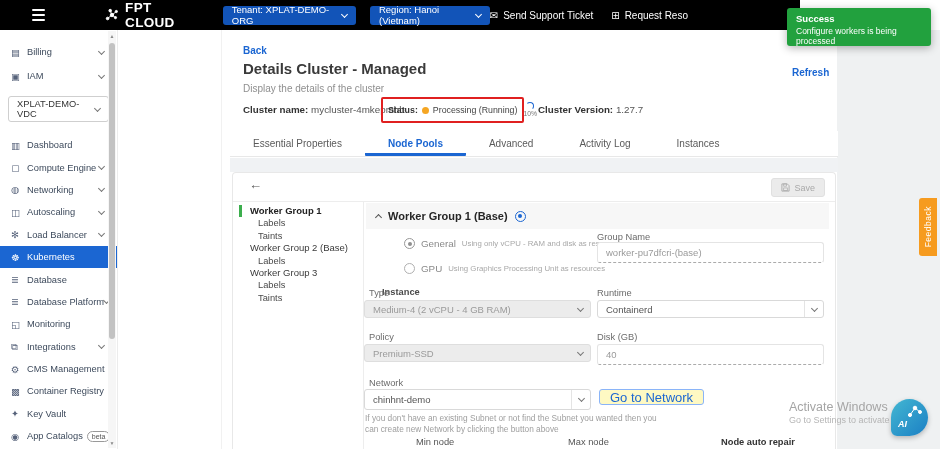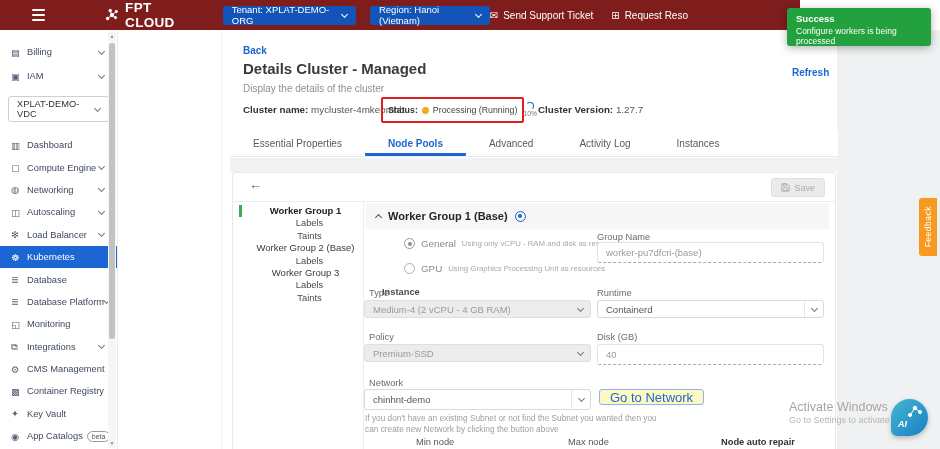--- a/index.html
+++ b/index.html
@@ -1,20 +1,20 @@
 <!DOCTYPE html>
 <html><head>
 <meta charset="utf-8">
 <style>
   * { margin:0; padding:0; box-sizing:border-box; }
   html,body { font-family:"Liberation Sans","DejaVu Sans",sans-serif; background:#fff; }
   #app { position:relative; width:940px; height:449px; overflow:hidden; background:#fff; }
 
   
-  .topbar { position:absolute; left:0; top:0; width:800px; height:30px; background:#7f1d1d; display:flex; align-items:center; z-index:40; }
+  .topbar { position:absolute; left:0; top:0; width:800px; height:30px; background:#000000; display:flex; align-items:center; z-index:40; }
   .burger { margin-left:32px; width:15px; cursor:pointer; }
   .burger i { display:block; height:2px; background:#fff; margin:3px 0; border-radius:1px; }
   .brand { display:flex; align-items:center; margin-left:60px; gap:6px; }
   .brand-text { color:#fff; font-weight:bold; font-size:13.5px; letter-spacing:.3px; }
   .chip { display:flex; align-items:center; gap:7px; background:#1254b8; color:#fff; font-size:9.5px; height:19px; padding:0 9px; border-radius:3px; cursor:pointer; }
   .chip.tenant { margin-left:28px; }
   .chip.region { margin-left:14px; }
   .chev { width:5px; height:5px; border-right:1.3px solid #777; border-bottom:1.3px solid #777; transform:rotate(45deg); margin-top:-2px; flex:none; }
   .chev.white { border-color:#fff; }
   .top-actions { margin-left:auto; margin-right:112px; display:flex; align-items:center; gap:18px; color:#fff; font-size:10px; }
@@ -68,21 +68,21 @@
   .gray-strip { position:absolute; left:112px; top:128px; width:608px; height:14px; background:#f0f2f4; }
 
   
   .np-card { position:absolute; left:114px; top:142px; width:604px; height:277px; background:#fff; border:1px solid #e8e8e8; border-bottom:none; border-radius:4px 4px 0 0; z-index:5; }
   .np-back { position:absolute; left:16px; top:4px; font-size:13px; color:#555; cursor:pointer; }
   .save-btn { position:absolute; right:10px; top:5px; height:19px; background:#ebebeb; border:1px solid #e0e0e0; border-radius:3px; color:#a9a9a9; font-size:9px; display:flex; align-items:center; gap:4px; padding:0 9px; cursor:default; }
   .np-divider { position:absolute; left:0; right:0; top:28px; height:1px; background:#ededed; }
   .np-vdiv { position:absolute; left:130px; top:29px; bottom:0; width:1px; background:#ededed; }
 
   .tree { position:absolute; left:6px; top:32px; width:122px; }
-  .tree div { line-height:12.4px; cursor:pointer; white-space:nowrap;text-align:center; }
+  .tree div { line-height:12.4px; cursor:pointer; white-space:nowrap; }
   .tree-group { font-size:9.5px; color:#3a3a3a; padding-left:8px; border-left:3px solid transparent; }
   .tree-group.first { font-weight:bold; color:#222; border-left-color:#3cae4d; }
   .tree-child { font-size:9.3px; color:#4a4a4a; padding-left:19px; }
 
   .form { position:absolute; left:131px; top:28px; width:465px; bottom:0; }
   .grp-head { position:absolute; left:2px; right:0; top:2px; height:26px; background:#f7f7f7; display:flex; align-items:center; padding-left:10px; gap:7px; }
   .caret-up { width:5px; height:5px; border-right:1.3px solid #555; border-bottom:1.3px solid #555; transform:rotate(-135deg); margin-top:3px; }
   .grp-title { font-size:11px; font-weight:bold; color:#262626; }
   .radio-sel-ico { width:11px; height:11px; border:1.5px solid #1b66d2; border-radius:50%; position:relative; }
   .radio-sel-ico::after { content:""; position:absolute; left:2px; top:2px; width:4px; height:4px; border-radius:50%; background:#1b66d2; }

